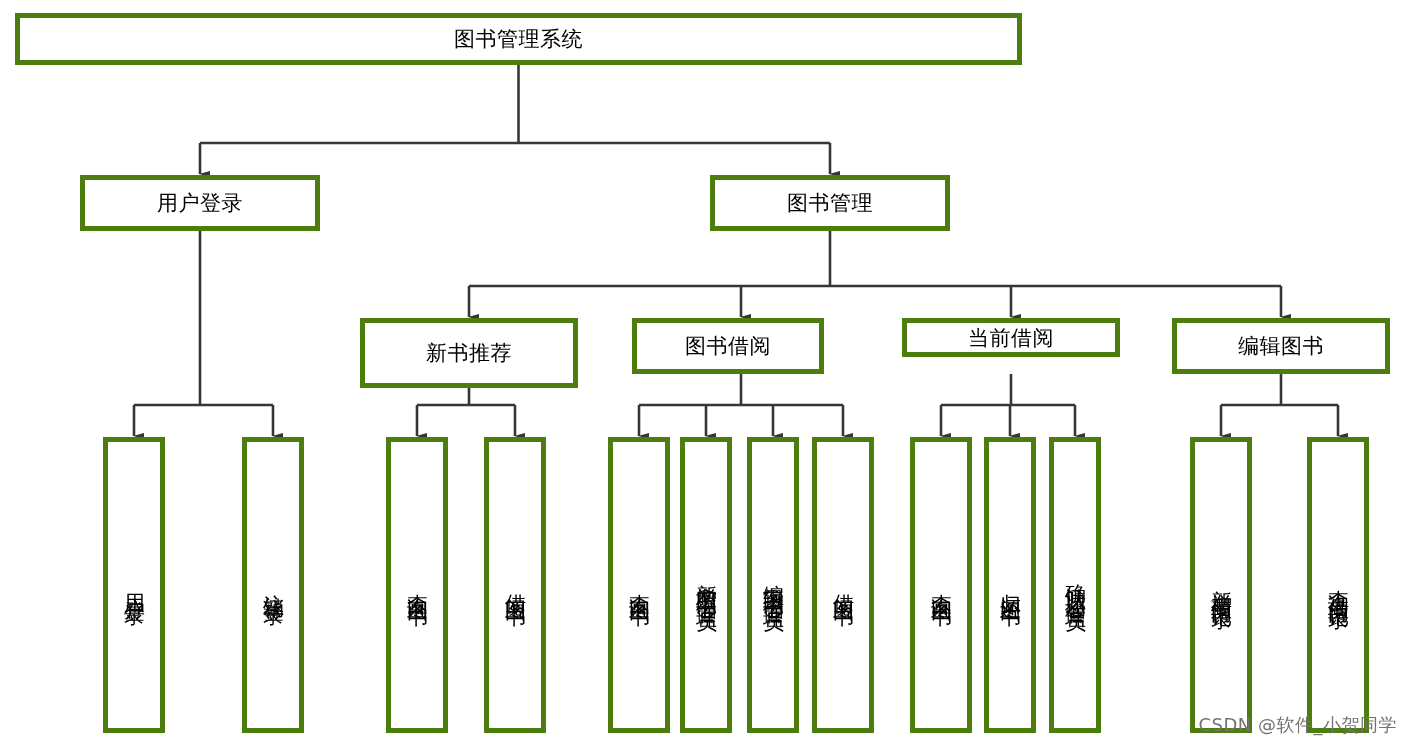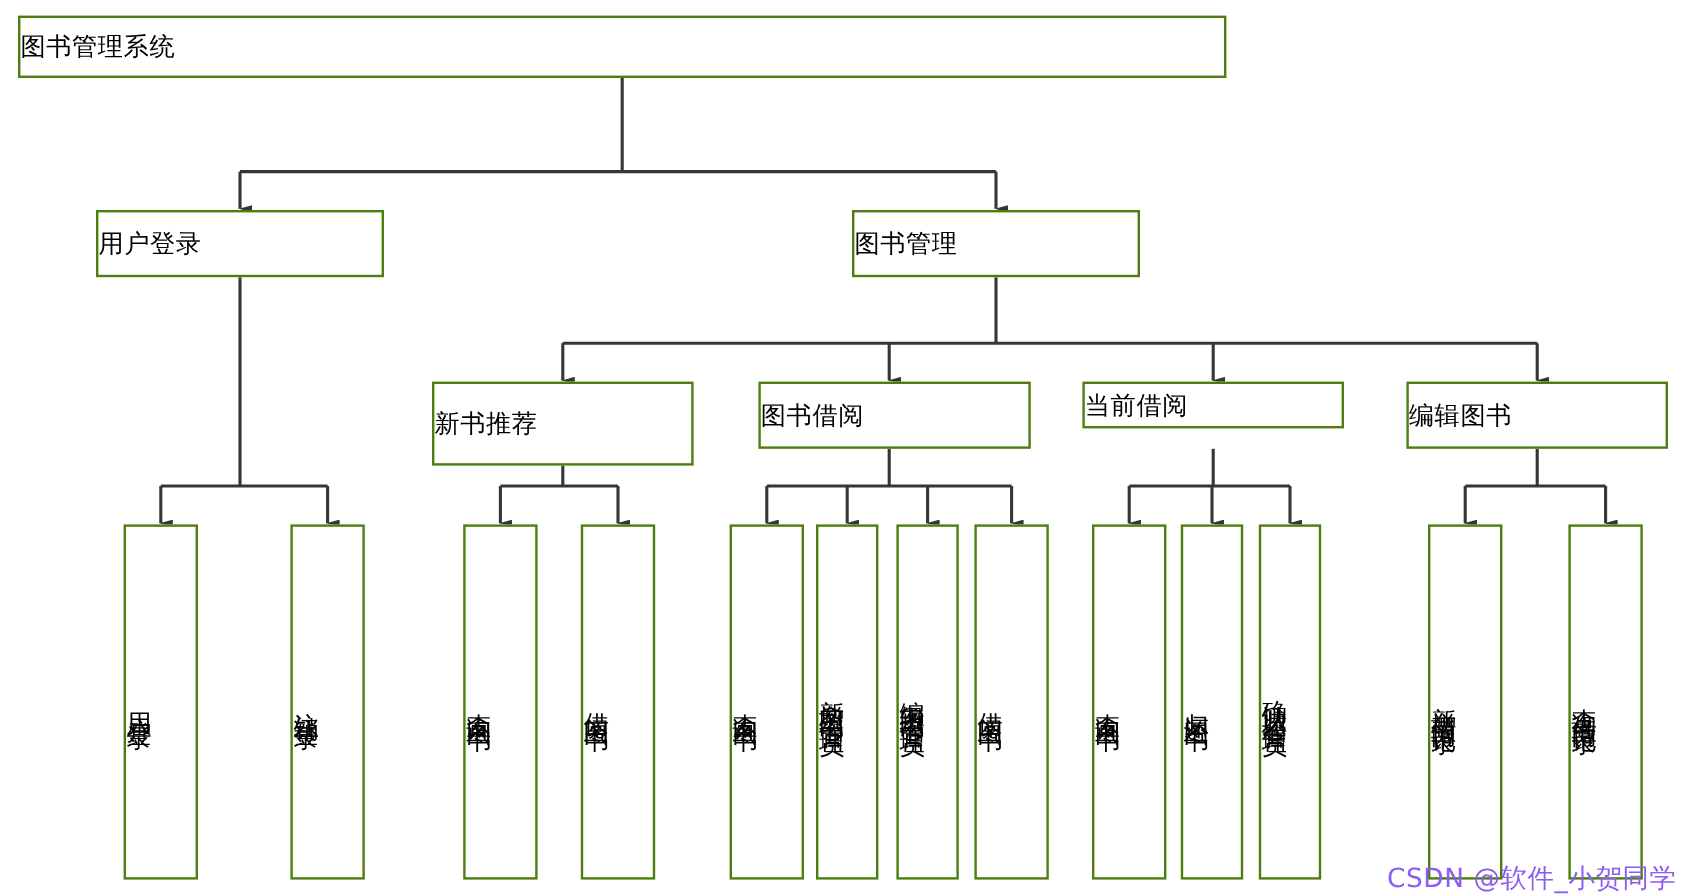--- a/index.html
+++ b/index.html
@@ -20,24 +20,25 @@
   #svg-layer {
     position: absolute;
     left: 0;
     top: 0;
     width: 1405px;
     height: 747px;
   }
   .node {
     position: absolute;
     box-sizing: border-box;
-    border: 2px solid #4d7c0f;
+    border: 5px solid #4d7c0f;
     background: #ffffff;
     display: flex;
     align-items: center;
+    justify-content: center;
     color: #000000;
     z-index: 3;
   }
   .node.horiz {
     font-size: 21px;
     letter-spacing: 0.5px;
   }
   .node.vert {
     font-size: 21px;
   }
@@ -48,23 +49,23 @@
     line-height: 1;
     white-space: nowrap;
     text-align: center;
   }
   .node .htext {
     white-space: nowrap;
   }
   #watermark {
     position: absolute;
     right: 8px;
-    bottom: 0;
-    font-size: 22px;
-    color: #8b5cf6;
+    bottom: 10px;
+    font-size: 18px;
+    color: #737373;
     letter-spacing: 0.5px;
     white-space: nowrap;
     z-index: 5;
   }
 </style>
 </head>
 <body>
 
 <div id="canvas">
   <svg id="svg-layer" viewBox="0 0 1405 747">
@@ -116,21 +117,21 @@
       </div>
       <div class="node horiz" style="left: 80px; top: 175px; width: 240px; height: 56px;">
         <span class="htext">用户登录</span>
       </div>
       <div class="node horiz" style="left: 710px; top: 175px; width: 240px; height: 56px;">
         <span class="htext">图书管理</span>
       </div>
       <div class="node horiz" style="left: 360px; top: 318px; width: 218px; height: 70px;">
         <span class="htext">新书推荐</span>
       </div>
-      <div class="node horiz" style="left: 632px; top: 318px; width: 227px; height: 56px;">
+      <div class="node horiz" style="left: 632px; top: 318px; width: 192px; height: 56px;">
         <span class="htext">图书借阅</span>
       </div>
       <div class="node horiz" style="left: 902px; top: 318px; width: 218px; height: 39px;">
         <span class="htext">当前借阅</span>
       </div>
       <div class="node horiz" style="left: 1172px; top: 318px; width: 218px; height: 56px;">
         <span class="htext">编辑图书</span>
       </div>
       <div class="node vert" style="left: 103px; top: 437px; width: 62px; height: 296px;">
         <span class="vtext">用户登录</span>

